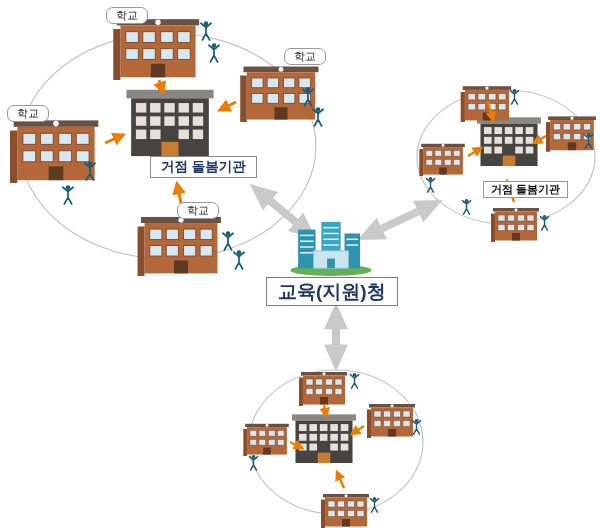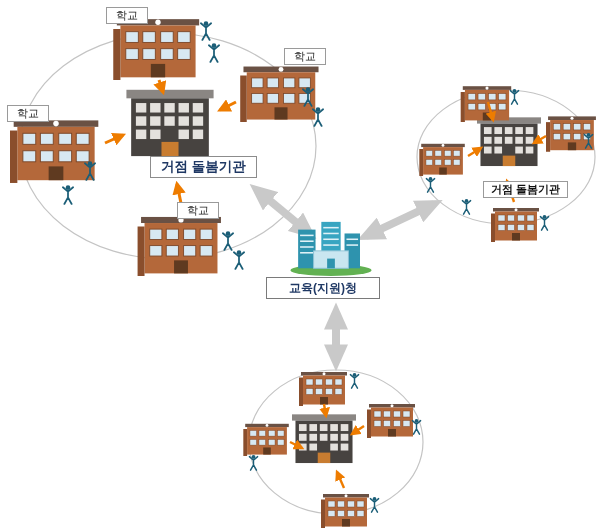--- a/index.html
+++ b/index.html
@@ -4,24 +4,24 @@
 <style>
   * { margin:0; padding:0; box-sizing:border-box; }
   html,body { background:#ffffff; font-family:"Liberation Sans", sans-serif; }
   .stage { position:relative; width:600px; height:528px; background:#fff; overflow:hidden; }
   svg.scene { position:absolute; left:0; top:0; }
   .lbl {
     position:absolute; background:#ffffff; border:1px solid #9a9a9a;
     white-space:nowrap; display:flex; align-items:center; justify-content:center;
     line-height:1;
   }
-  .lbl-school   { font-size:11px; color:#1a1a1a; padding:2px 9px; }
+  .lbl-school   { font-size:11px; color:#1a1a1a; padding:2px 9px;border-radius:7px; }
   .lbl-hub-main { font-size:13.5px; font-weight:700; color:#1f3864; padding:3px 10px; border-color:#8c8c8c; }
   .lbl-hub-small{ font-size:11px; font-weight:700; color:#101010; padding:2px 7px; }
-  .lbl-office   { font-size:12px; font-weight:700; color:#1f3864; padding:4px 22px; border-color:#7a7a7a; }
+  .lbl-office   { font-size:19px; font-weight:700; color:#1f3864; padding:4px 11px; border-color:#7a7a7a; }
 </style>
 </head>
 <body>
 
 <div class="stage">
 
   <svg class="scene" width="600" height="528" viewBox="0 0 600 528">
     <defs>
       <marker id="arrO" markerWidth="4.5" markerHeight="4.5" refX="3.4" refY="2.25" orient="auto" markerUnits="strokeWidth">
         <path d="M0,0 L4.5,2.25 L0,4.5 Z" fill="#ee7c00"></path>

